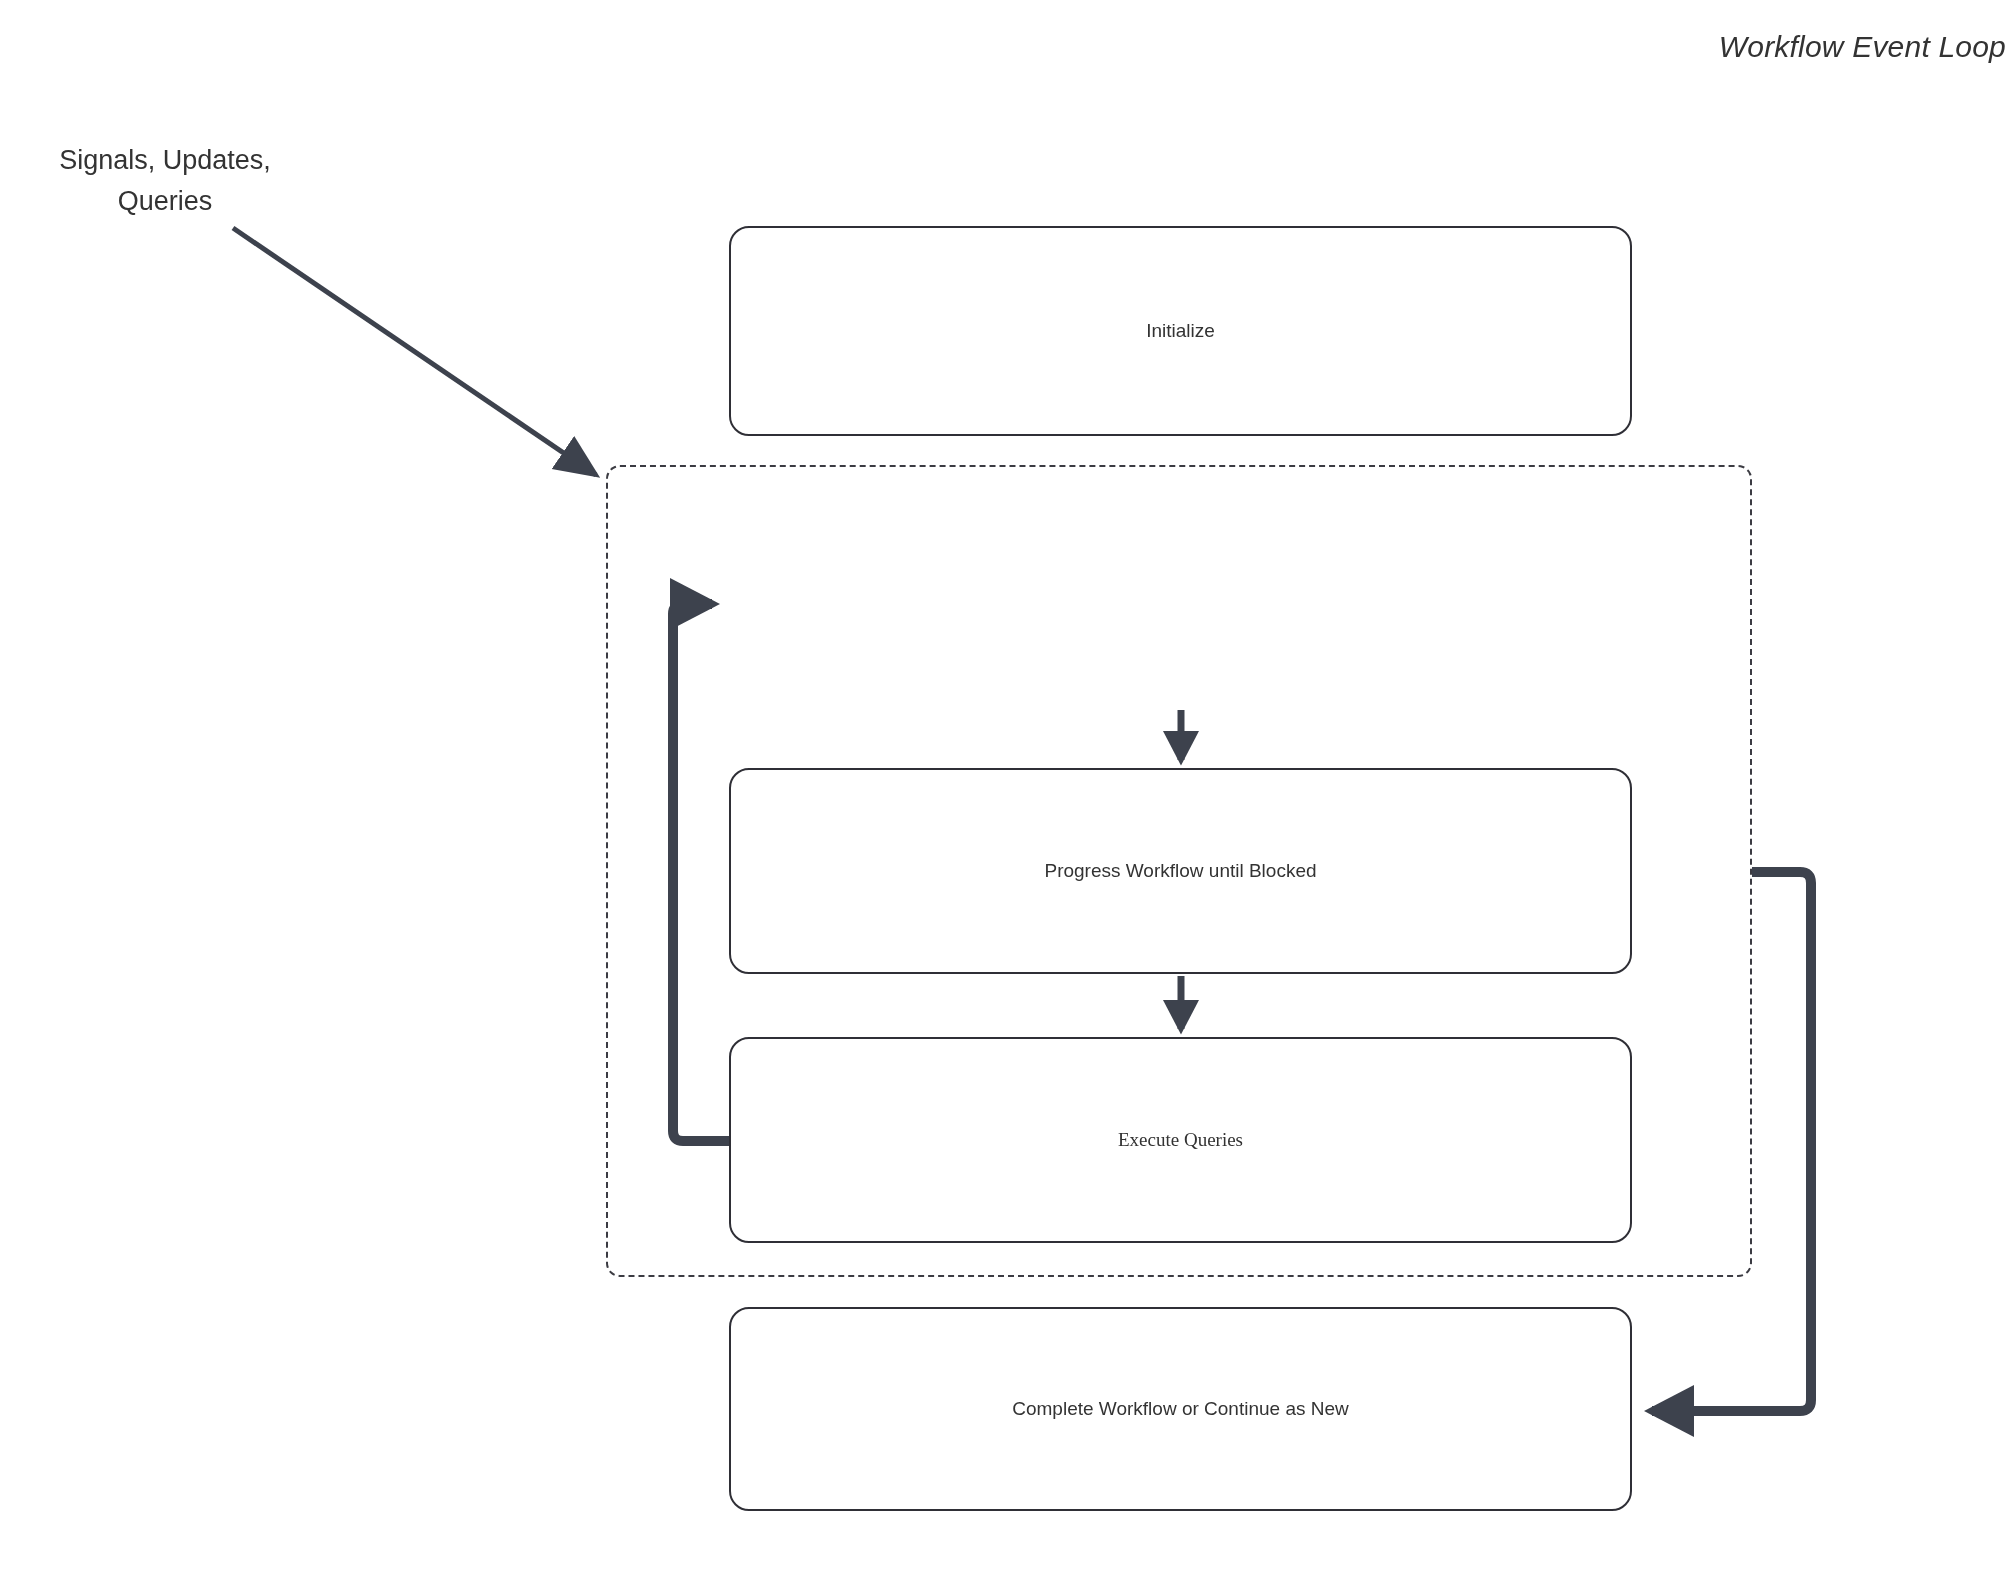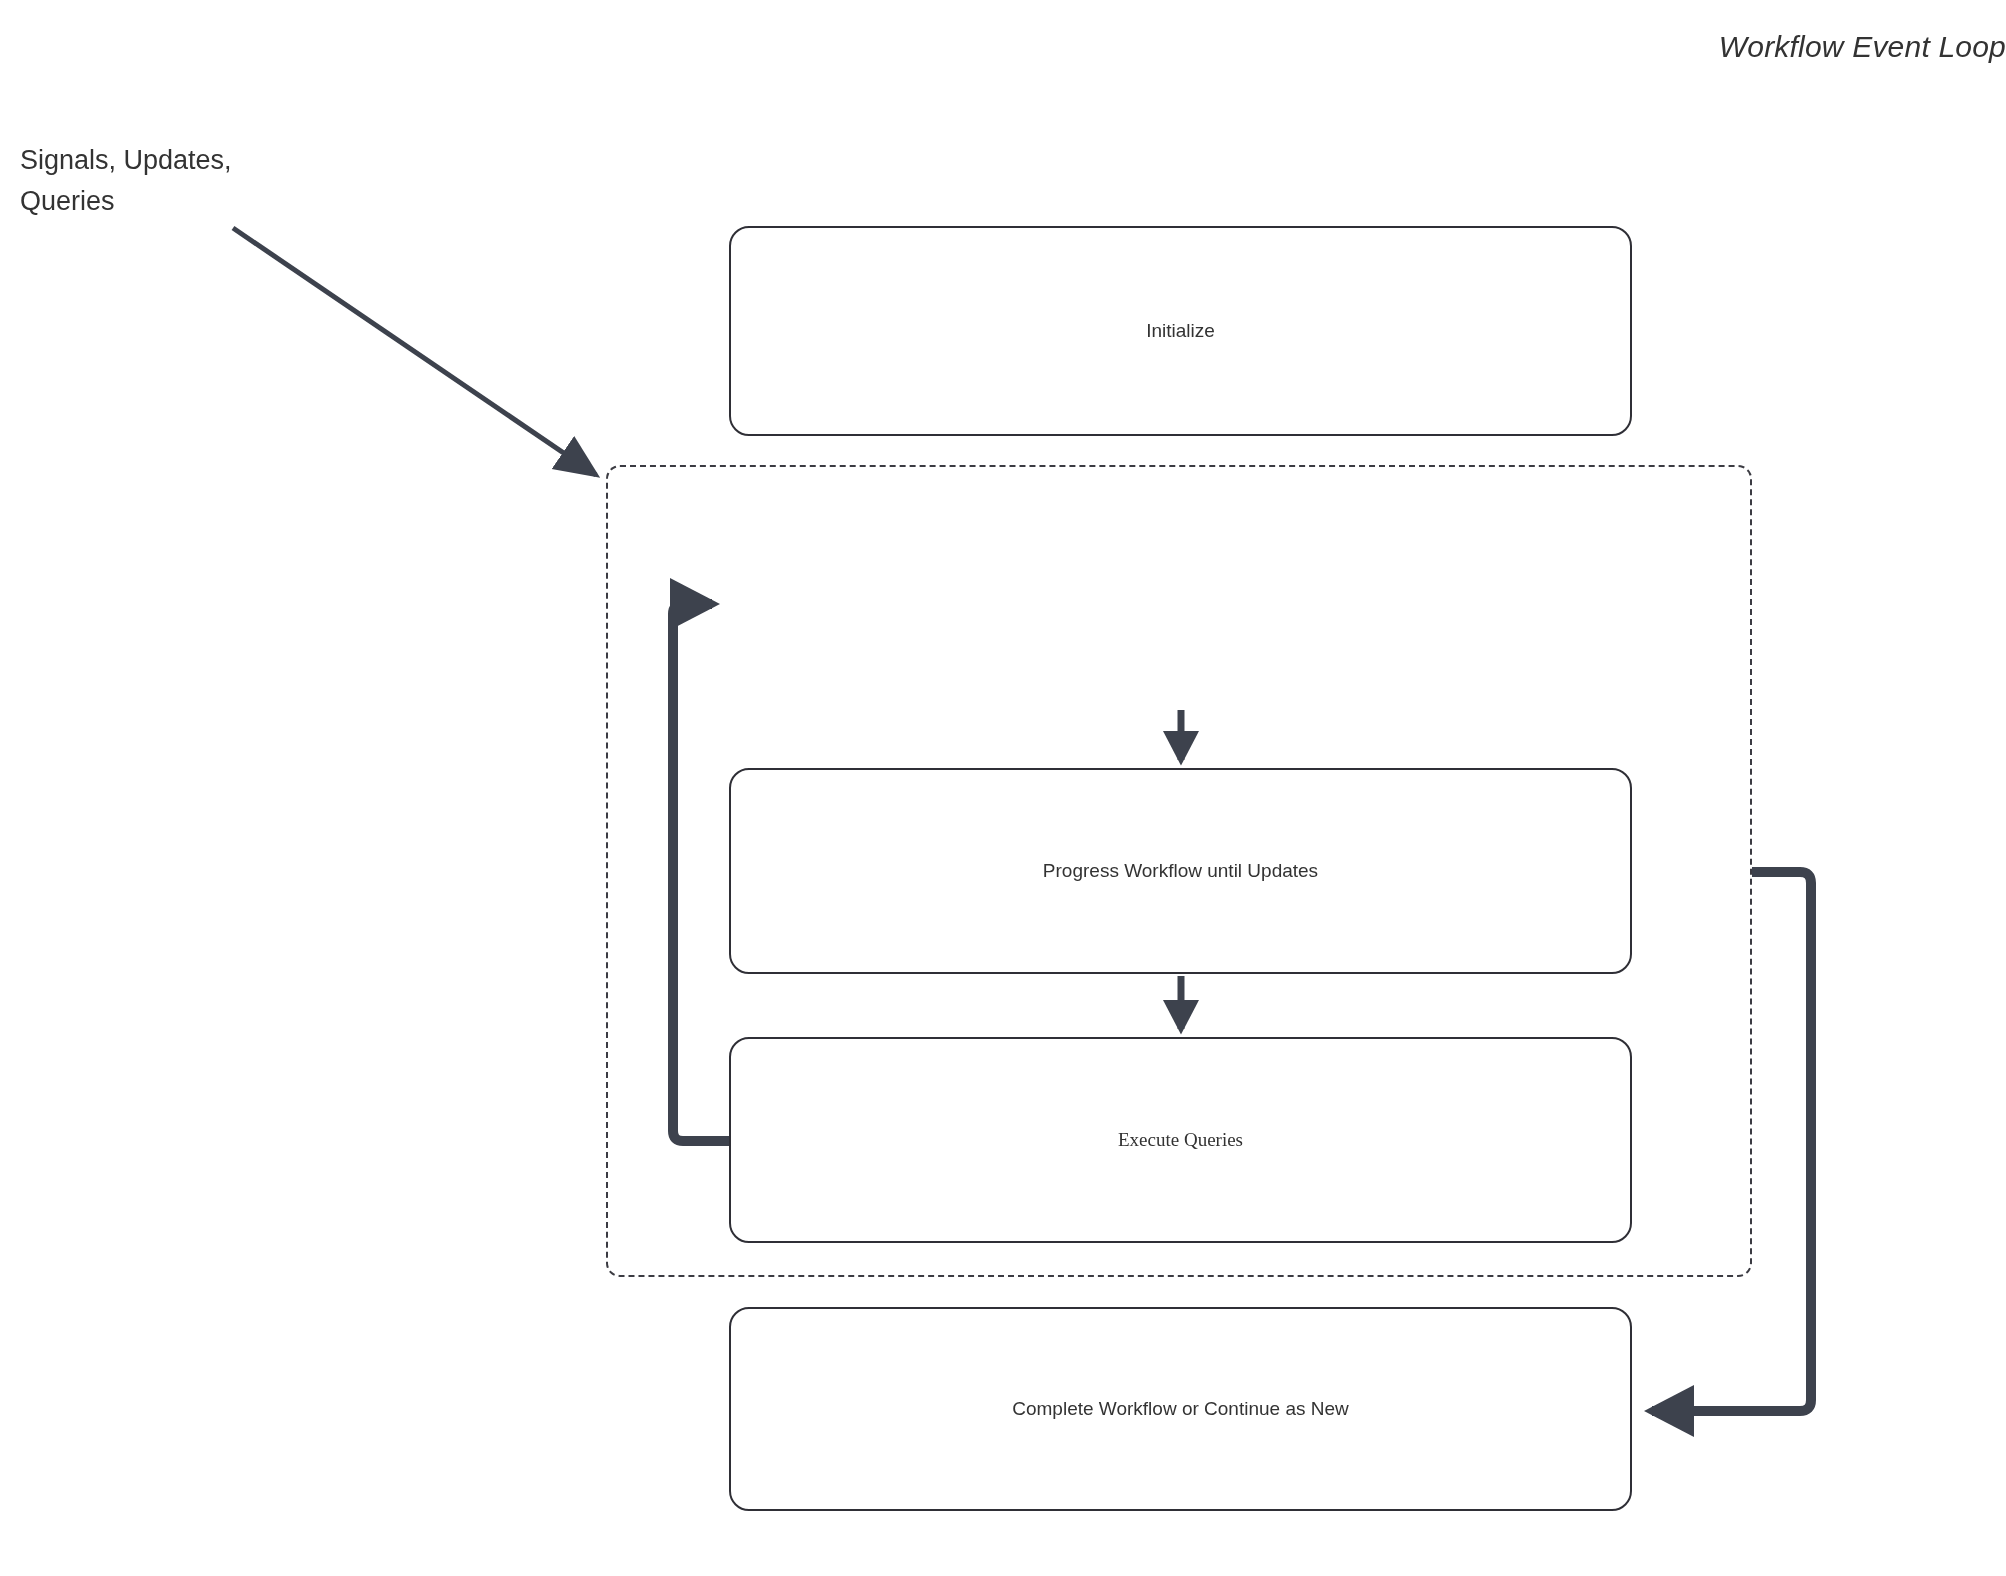--- a/index.html
+++ b/index.html
@@ -36,20 +36,21 @@
     font-size: 30px;
     font-style: italic;
     color: #333333;
     letter-spacing: 0.2px;
   }
   .input-label {
     position: absolute;
     left: 20px;
     top: 140px;
     width: 290px;
+    text-align: center;
     font-size: 27px;
     line-height: 41px;
     color: #333333;
     white-space: pre-line;
   }
   .loop-container {
     position: absolute;
     left: 606px;
     top: 465px;
     width: 1146px;
@@ -111,21 +112,21 @@
   </svg>
 
   <div class="loop-container"></div>
 
   <div class="node" id="node-initialize">
     <span>Initialize</span>
   </div>
 
 
   <div class="node" id="node-progress-workflow">
-    <span>Progress Workflow until Updates</span>
+    <span>Progress Workflow until Blocked</span>
   </div>
 
   <div class="node" id="node-execute-queries">
     <span>Execute Queries</span>
   </div>
 
   <div class="node" id="node-complete-workflow">
     <span>Complete Workflow or Continue as New</span>
   </div>
 

